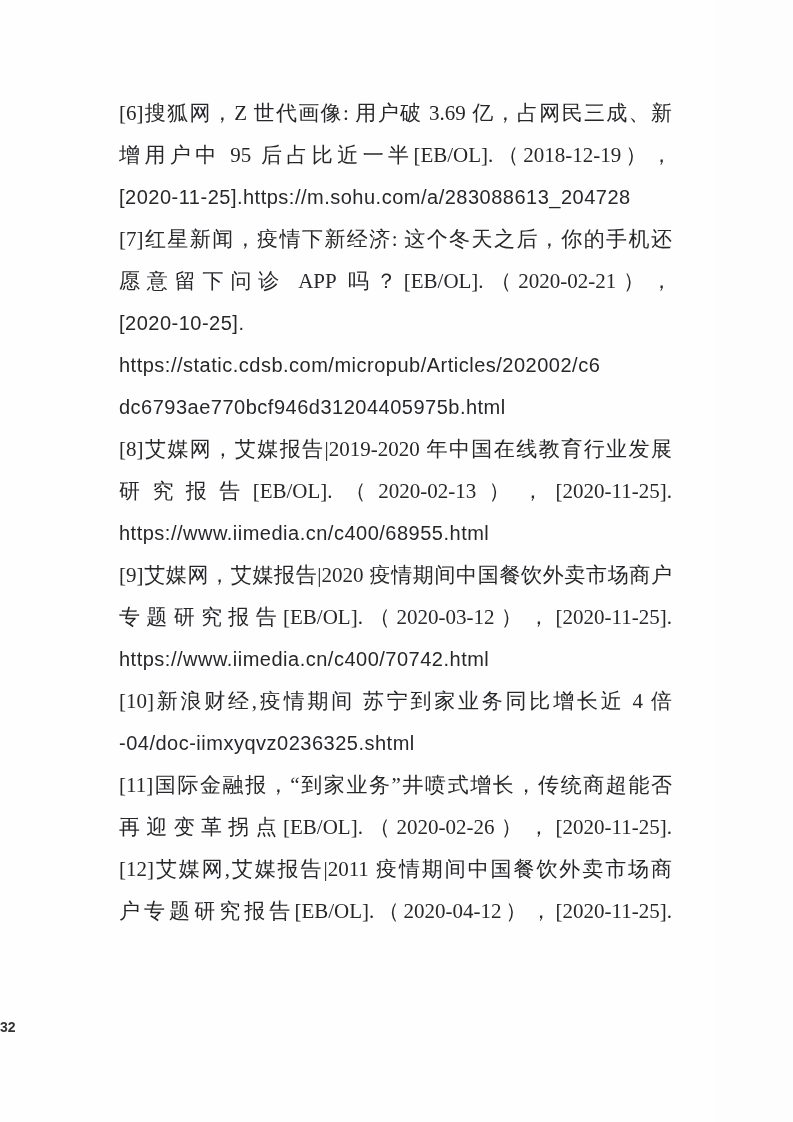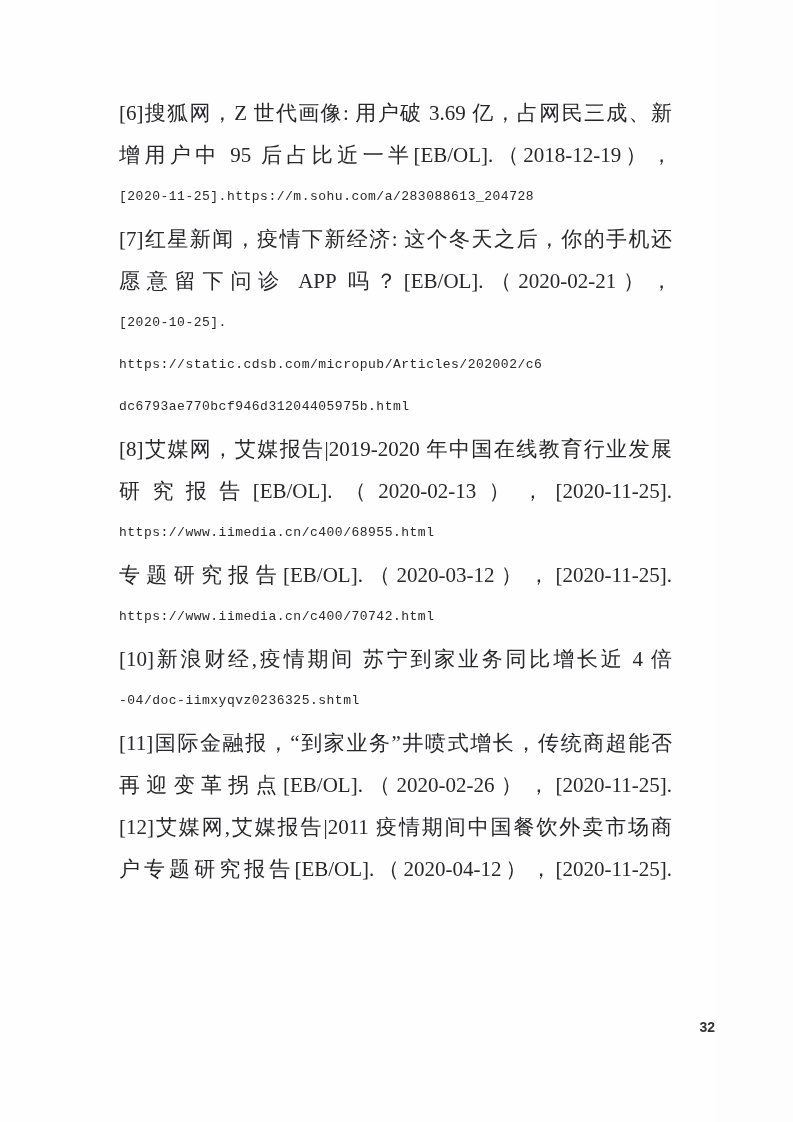--- a/index.html
+++ b/index.html
@@ -36,32 +36,32 @@
     text-align-last: justify;
     text-justify: inter-character;
     overflow: hidden;
   }
   .line.left {
     text-align: left;
     text-align-last: left;
     white-space: nowrap;
   }
   .line.mono {
-    font-family: Liberation Mono, monospace;
-    font-size: 13px;
+    font-family: Liberation Sans, sans-serif;
+    font-size: 20px;
     letter-spacing: 0.5px;
   }
   .page-number {
     position: absolute;
     top: 1016px;
     left: 0;
     width: 100%;
     height: 22px;
     line-height: 22px;
-    text-align: right;
+    text-align: left;
     font-family: "Liberation Sans", sans-serif;
     font-size: 14px;
     font-weight: 600;
     color: #333333;
   }
 </style>
 </head>
 <body style="background: rgb(253, 253, 253); color: rgb(39, 39, 43);">
 
 <div class="page">
@@ -70,20 +70,21 @@
       <div class="line">增用户中 95 后占比近一半[EB/OL].（2018-12-19），</div>
       <div class="line left mono">[2020-11-25].https://m.sohu.com/a/283088613_204728</div>
       <div class="line">[7]红星新闻，疫情下新经济: 这个冬天之后，你的手机还</div>
       <div class="line">愿意留下问诊 APP 吗？[EB/OL].（2020-02-21），</div>
       <div class="line left mono">[2020-10-25].</div>
       <div class="line left mono">https://static.cdsb.com/micropub/Articles/202002/c6</div>
       <div class="line left mono">dc6793ae770bcf946d31204405975b.html</div>
       <div class="line">[8]艾媒网，艾媒报告|2019-2020 年中国在线教育行业发展</div>
       <div class="line">研究报告[EB/OL].（2020-02-13），[2020-11-25].</div>
       <div class="line left mono">https://www.iimedia.cn/c400/68955.html</div>
+      <div class="line">[9]艾媒网，艾媒报告|2020 疫情期间中国餐饮外卖市场商户</div>
       <div class="line">专题研究报告[EB/OL].（2020-03-12），[2020-11-25].</div>
       <div class="line left mono">https://www.iimedia.cn/c400/70742.html</div>
       <div class="line">[10]新浪财经,疫情期间 苏宁到家业务同比增长近 4 倍</div>
       <div class="line left mono">-04/doc-iimxyqvz0236325.shtml</div>
       <div class="line">[11]国际金融报，“到家业务”井喷式增长，传统商超能否</div>
       <div class="line">再迎变革拐点[EB/OL].（2020-02-26），[2020-11-25].</div>
       <div class="line">[12]艾媒网,艾媒报告|2011 疫情期间中国餐饮外卖市场商</div>
       <div class="line">户专题研究报告[EB/OL].（2020-04-12），[2020-11-25].</div>
     </div>
   <div class="page-number">32</div>

